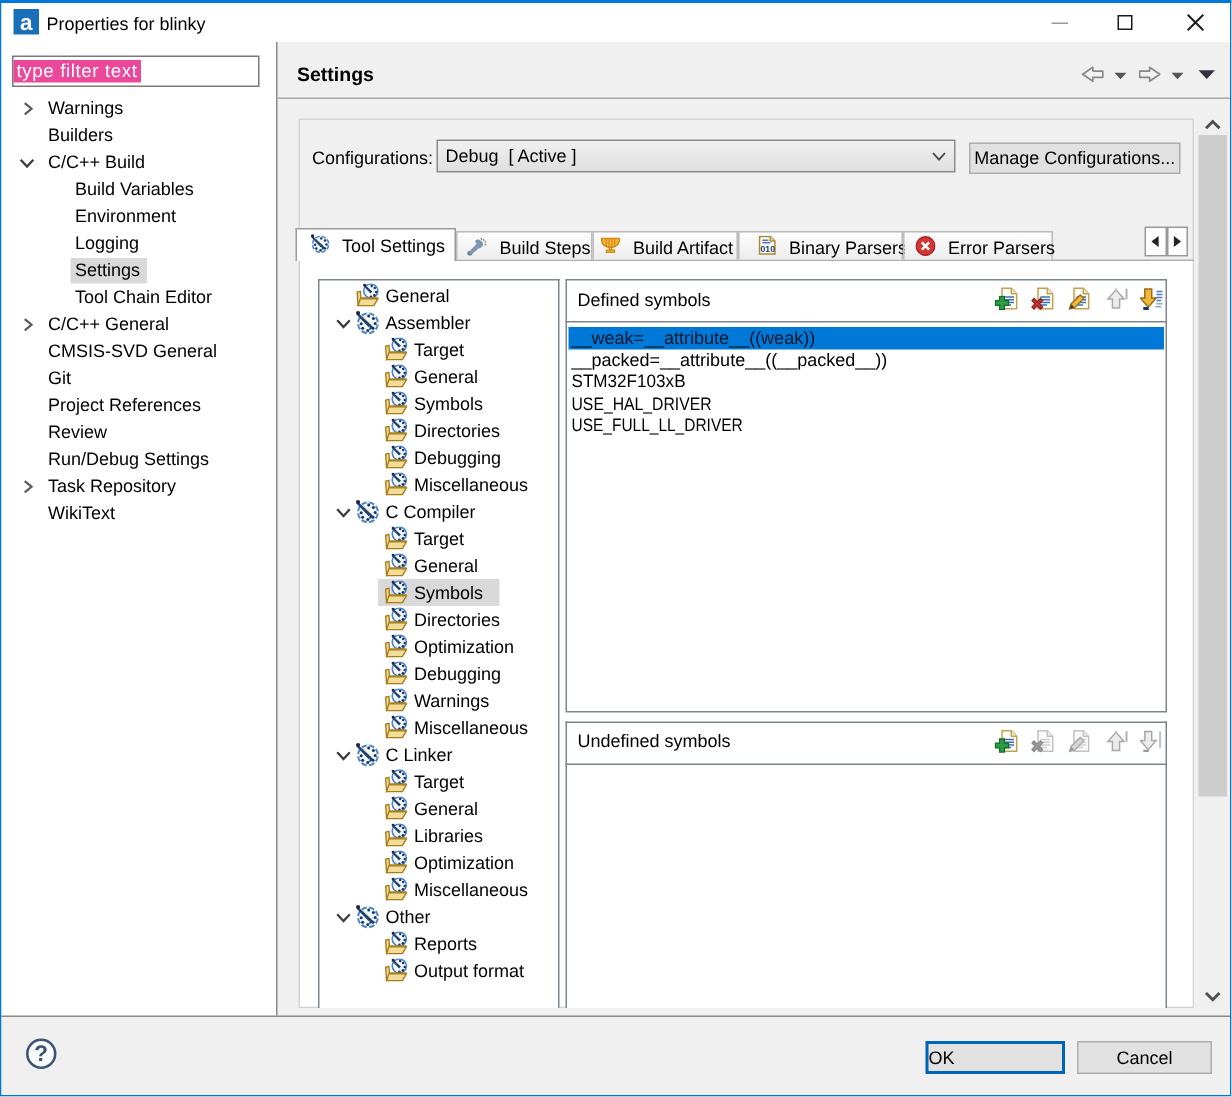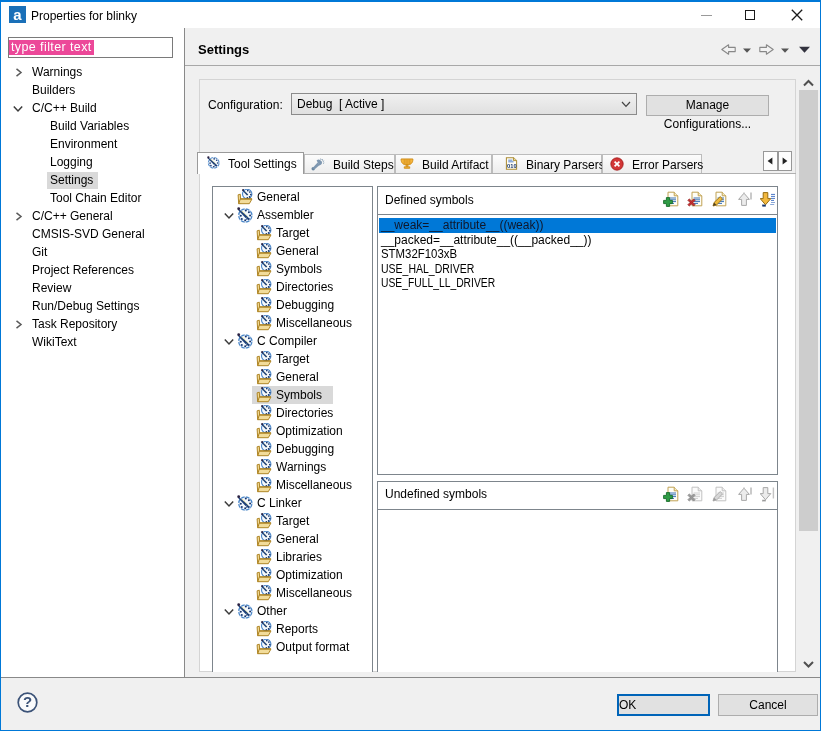--- a/index.html
+++ b/index.html
@@ -220,27 +220,27 @@
 <svg class="a" style="left:781px;top:48px" width="8" height="5">
     <use href="#dnt"></use>
   </svg>
 <svg class="a" style="left:799px;top:46px" width="11" height="7" viewBox="0 0 8 5">
     <path d="M0,.5 h8 L4,4.8 z" fill="#32323e"></path>
   </svg>
 
 <div class="a" style="left:199px;top:79px;width:597px;height:593px;border:1px solid #d4d4d4;box-sizing:border-box;background:#f0f0f0"></div>
 <div class="a" style="left:200px;top:174px;width:595px;height:497px;background:#fff"></div>
 
-<div class="t" style="left:208px;top:96px">Configuration:</div>
+<div class="t" style="left:208px;top:96px">Configurations:</div>
 <div class="a" style="left:291px;top:93px;width:346px;height:22px;background:linear-gradient(#f0f0f0,#e0e0e0);border:1px solid #8b8b8b;box-sizing:border-box"></div>
 <div class="t" style="left:297px;top:95px">Debug&nbsp; [ Active ]</div>
 <svg class="a" style="left:621px;top:101px" width="10" height="7" viewBox="0 0 10 7">
     <path d="M1,1 L5,5.4 9,1" fill="none" stroke="#444" stroke-width="1.2"></path>
   </svg>
-<div class="a" style="left:646px;top:95px;width:123px;height:21px;background:#e1e1e1;border:1px solid #adadad;box-sizing:border-box;font-size:12px;line-height:19px;text-align:center">Manage Configurations...</div>
+<div class="a" style="left:646px;top:95px;width:141px;height:21px;background:#e1e1e1;border:1px solid #adadad;box-sizing:border-box;font-size:12px;line-height:19px;text-align:center">Manage Configurations...</div>
 
 <div class="a" style="left:304px;top:173px;width:491.5px;height:1px;background:#b0b0b0"></div>
 <div class="a" style="left:197px;top:152px;width:107px;height:22px;background:#fff;border:1px solid #9a9a9a;border-bottom:none;box-sizing:border-box"></div>
 <svg class="a" style="left:207px;top:156px" width="13" height="13">
     <use href="#ball"></use>
   </svg>
 <div class="t" style="left:228px;top:155px">Tool Settings</div>
 <div class="a" style="left:304px;top:154px;width:91px;height:19px;background:linear-gradient(#fcfcfc,#ededed);border:1px solid #bcbcbc;border-bottom:none;box-sizing:border-box"></div>
 <svg class="a" style="left:311px;top:157px" width="14" height="14">
     <use href="#hamm"></use>
@@ -461,13 +461,13 @@
 <div class="a" style="left:799px;top:90px;width:19px;height:441px;background:#cdcdcd"></div>
 <svg class="a" style="left:803px;top:660px" width="11" height="9" viewBox="0 0 11 9">
     <path d="M1,2 L5.5,6.5 10,2" fill="none" stroke="#505050" stroke-width="2"></path>
   </svg>
 
 <svg class="a" style="left:17px;top:692px" width="21" height="21" viewBox="0 0 21 21">
 <circle cx="10.5" cy="10.5" r="9.3" fill="#fafbfc" stroke="#3c5378" stroke-width="1.7"></circle>
 <text x="10.5" y="15.4" text-anchor="middle" font-family="Liberation Sans,sans-serif" font-size="15" font-weight="bold" fill="#3c5378">?</text>
 </svg>
 <div class="a" style="left:617px;top:694px;width:93px;height:22px;background:#e1e1e1;border:2px solid #0064b8;box-sizing:border-box;font-size:12px;line-height:18px;">OK</div>
-<div class="a" style="left:718px;top:694px;width:100px;height:22px;background:#e1e1e1;border:1px solid #adadad;box-sizing:border-box;font-size:12px;line-height:20px;text-align:center">Cancel</div>
+<div class="a" style="left:718px;top:694px;width:90px;height:22px;background:#e1e1e1;border:1px solid #adadad;box-sizing:border-box;font-size:12px;line-height:20px;text-align:center">Cancel</div>
 
 </body></html>

